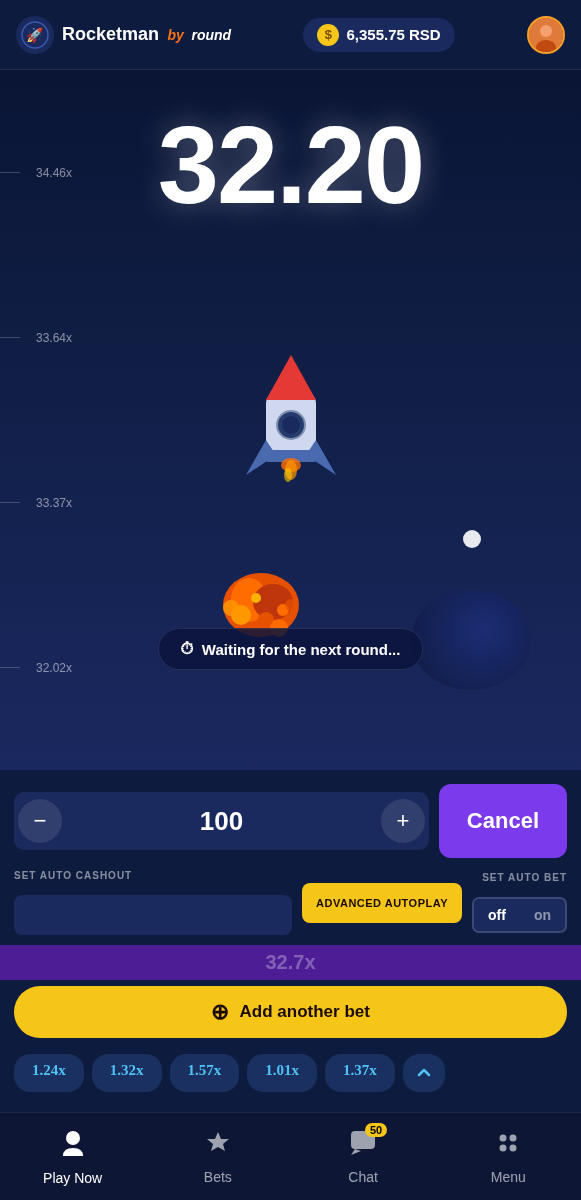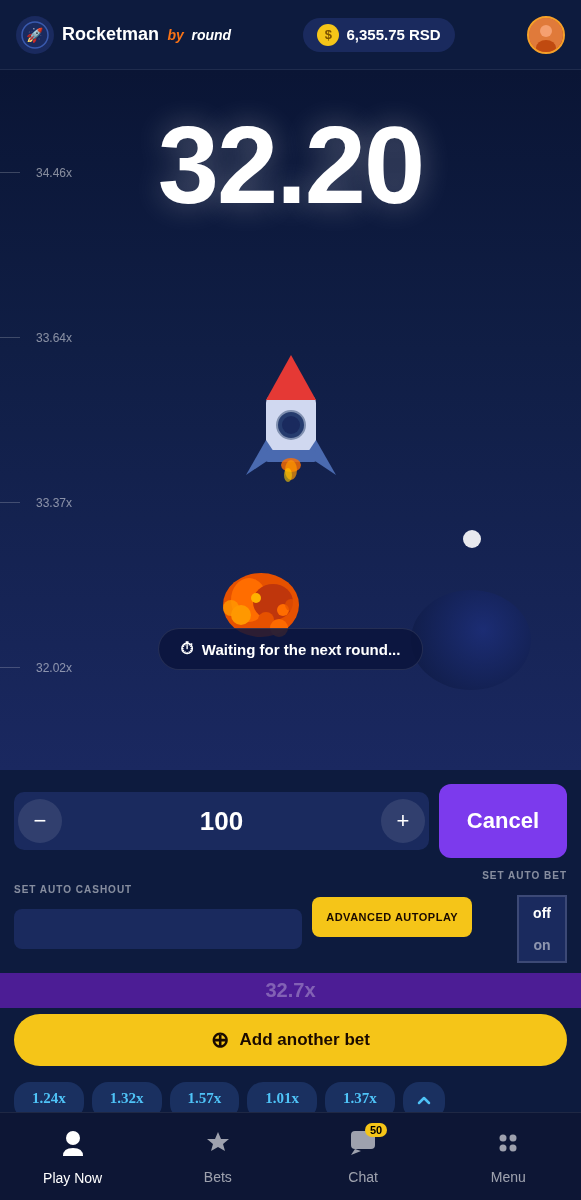--- a/index.html
+++ b/index.html
@@ -296,24 +296,23 @@
       white-space: nowrap;
     }
     .auto-bet-group {
       display: flex;
       flex-direction: column;
       align-items: flex-end;
     }
     .toggle-group {
       display: flex;
       background: #1a2a5e;
-      border-radius: 0;
+      border-radius: 7px;
       overflow: hidden;
       border: 2px solid rgba(255,255,255,0.15);
-      flex-direction: column;
     }
     .toggle-btn {
       padding: 8px 14px;
       font-size: 14px;
       font-weight: 700;
       cursor: pointer;
       border: none;
       background: transparent;
       color: #fff;
     }

